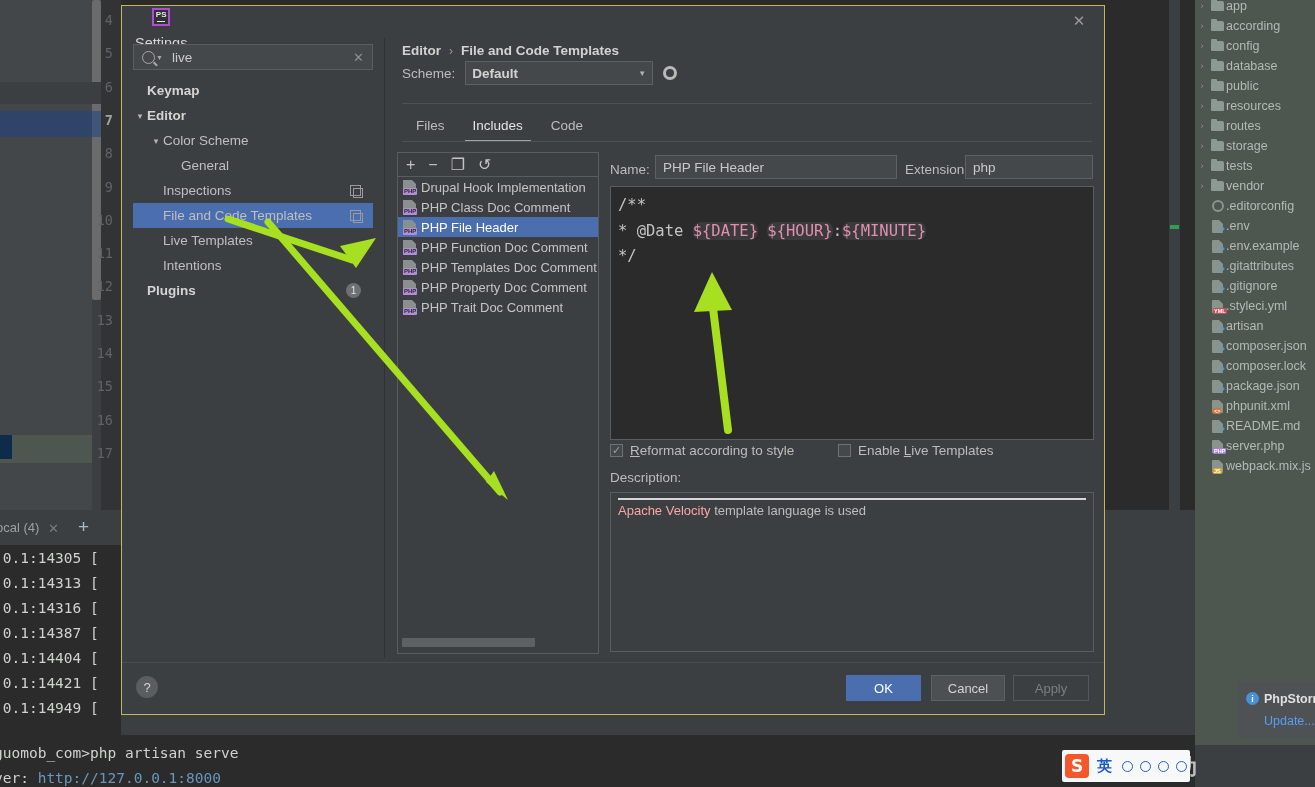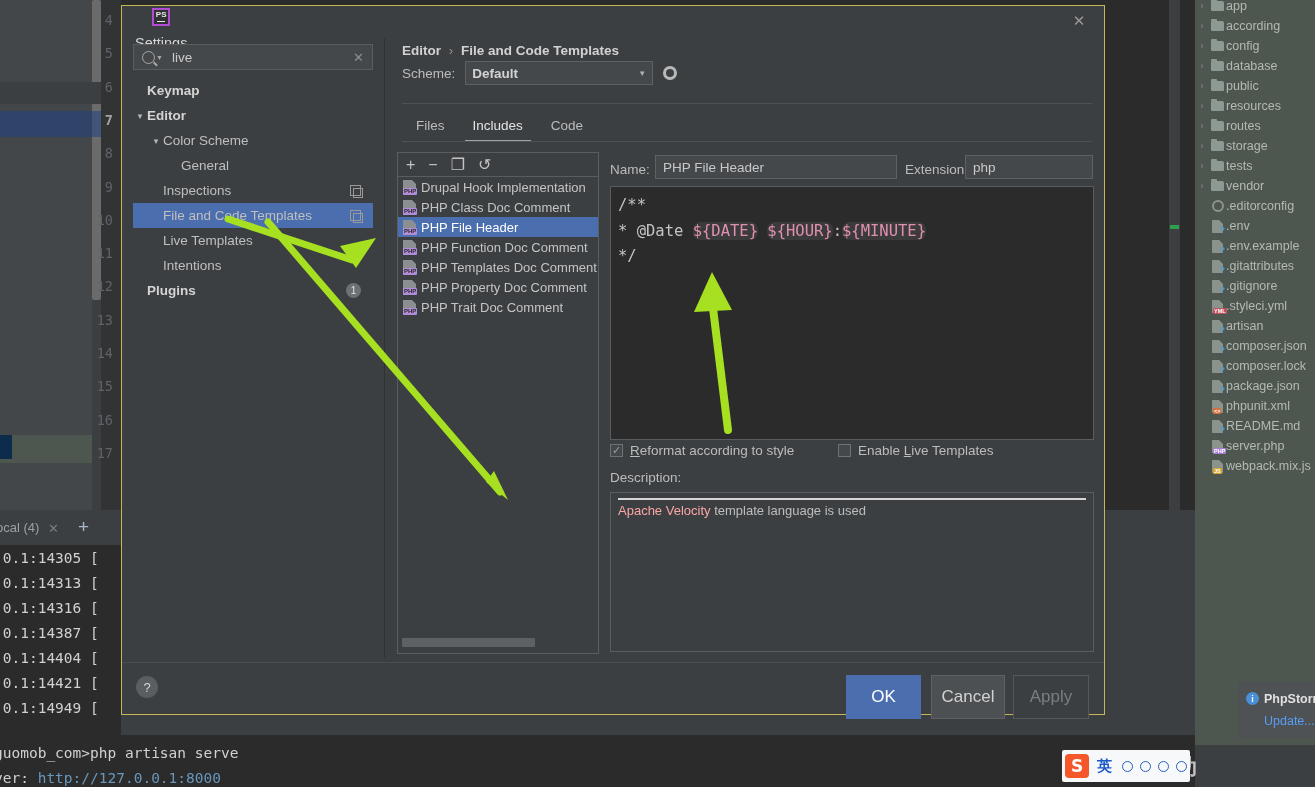--- a/index.html
+++ b/index.html
@@ -153,22 +153,22 @@
   #desc-box{left:610px;top:492px;width:484px;height:160px;background:#3c3f41;
             border:1px solid #5a5d5f;box-sizing:border-box;}
   #desc-topline{position:absolute;left:7px;top:5px;width:468px;height:1.5px;background:#d6d6d6;}
   #desc-text{position:absolute;left:7px;top:10px;font-size:13px;color:#bcbcbc;}
   .link{color:#fca5a5;}
 
   
   #dlg-footer-rule{left:122px;top:662px;width:982px;height:1px;background:#4a4d4f;}
   #help-btn{left:136px;top:676px;width:22px;height:22px;border-radius:50%;background:#5b5e60;
             color:#d4d4d4;font-size:13px;display:flex;align-items:center;justify-content:center;}
-  .dbtn{position:absolute;height:44px;display:flex;align-items:center;justify-content:center;
-        font-size:17px;box-sizing:border-box;}
+  .dbtn{position:absolute;height:26px;display:flex;align-items:center;justify-content:center;
+        font-size:13px;box-sizing:border-box;}
   #ok-btn{left:846px;top:675px;width:75px;background:#4b6eaf;color:#ffffff;border:1px solid #4b6eaf;}
   #cancel-btn{left:931px;top:675px;width:74px;background:#4c5052;color:#d2d2d2;border:1px solid #5e6163;}
   #apply-btn{left:1013px;top:675px;width:76px;background:#3c3f41;color:#7b7e80;border:1px solid #55585a;}
 
   
   #arrows{left:0;top:0;width:1315px;height:787px;pointer-events:none;}
 
   
   #notif{left:1238px;top:682px;width:77px;height:56px;background:#4e5254;}
   #notif-i{position:absolute;left:8px;top:10px;width:13px;height:13px;border-radius:50%;background:#4a90d9;

